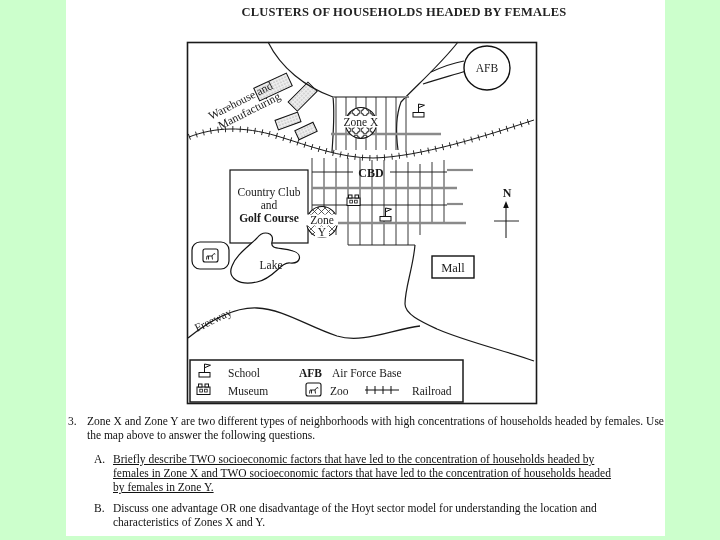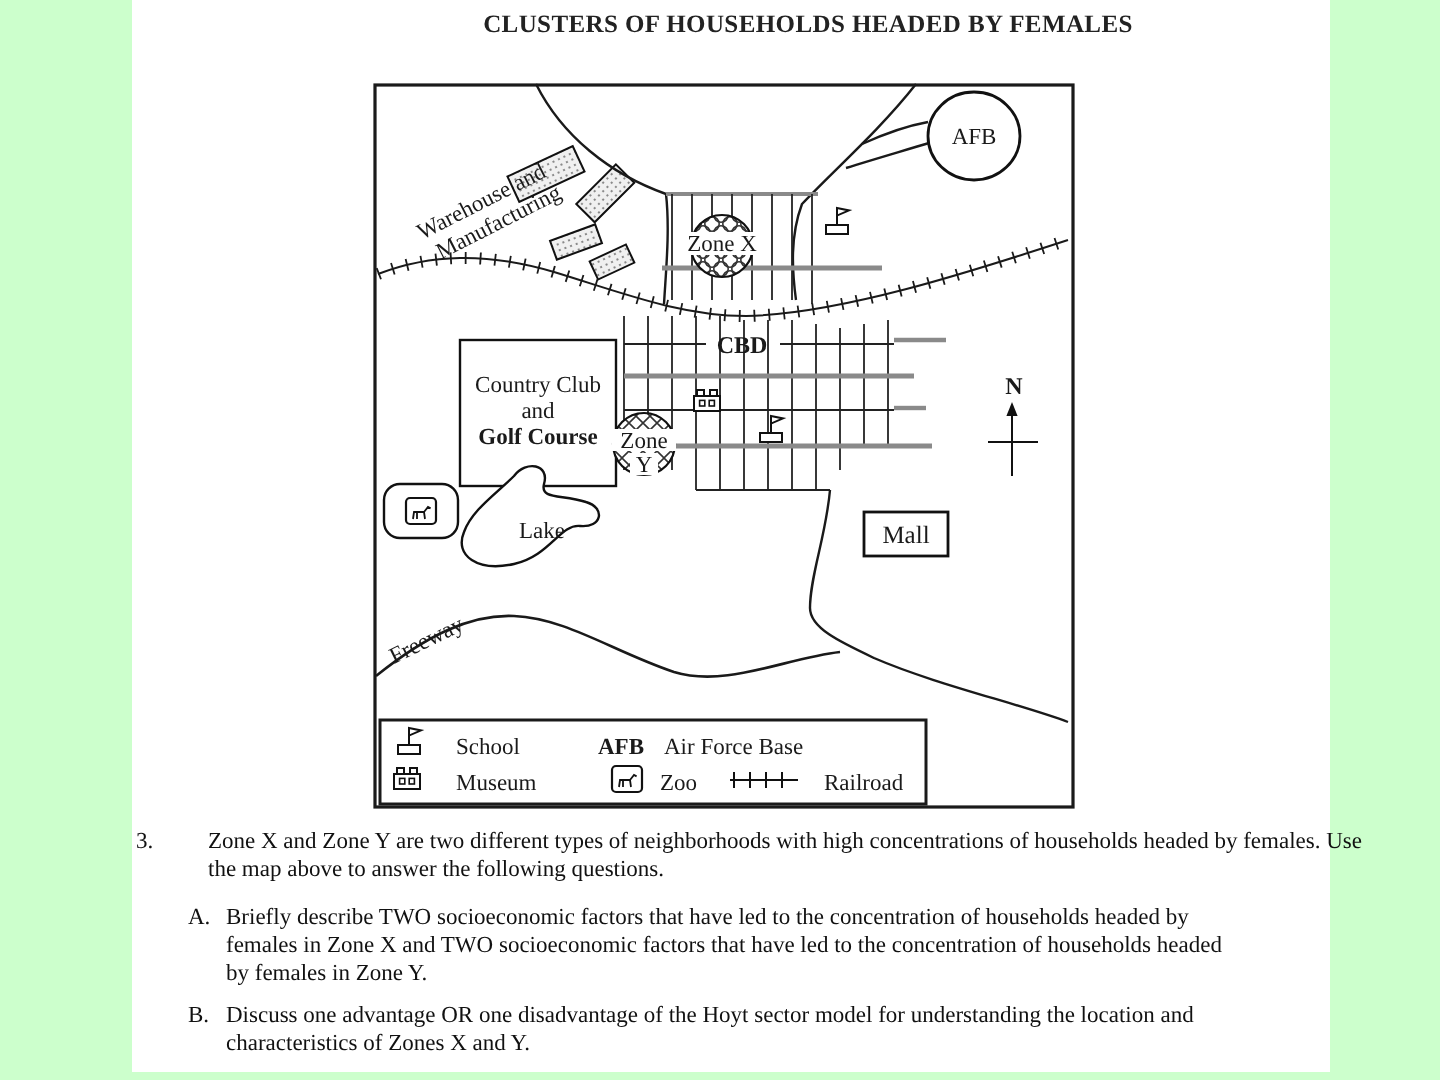--- a/index.html
+++ b/index.html
@@ -206,19 +206,19 @@
       <line x1="190" y1="346" x2="190" y2="354" stroke-width="1"></line>
       <line x1="198" y1="346" x2="198" y2="354" stroke-width="1"></line>
       <line x1="206" y1="346" x2="206" y2="354" stroke-width="1"></line>
     </g>
     <text x="227" y="355" font-size="11.5">Railroad</text>
   </g>
 </svg>
 </div>
 
 <div class="qblock qnum" style="left:68px;top:414px;width:16px;">3.</div>
-<div class="qblock" style="left:104px;top:414px;width:578px;">Zone X and Zone Y are two different types of neighborhoods with high concentrations of households headed by females. Use the map above to answer the following questions.</div>
+<div class="qblock" style="left:87px;top:414px;width:578px;">Zone X and Zone Y are two different types of neighborhoods with high concentrations of households headed by females. Use the map above to answer the following questions.</div>
 
 <div class="qblock" style="left:94px;top:452px;width:16px;">A.</div>
-<div class="qblock" style="left:113px;top:452px;width:505px;">Briefly describe TWO socioeconomic factors that have led to the concentration of households headed by females in Zone X and TWO socioeconomic factors that have led to the concentration of households headed by females in Zone Y.</div>
+<div class="qblock" style="left:113px;top:452px;width:505px;text-decoration:underline;">Briefly describe TWO socioeconomic factors that have led to the concentration of households headed by females in Zone X and TWO socioeconomic factors that have led to the concentration of households headed by females in Zone Y.</div>
 
 <div class="qblock" style="left:94px;top:501px;width:16px;">B.</div>
 <div class="qblock" style="left:113px;top:501px;width:548px;">Discuss one advantage OR one disadvantage of the Hoyt sector model for understanding the location and characteristics of Zones X and Y.</div>
 
 </body></html>

